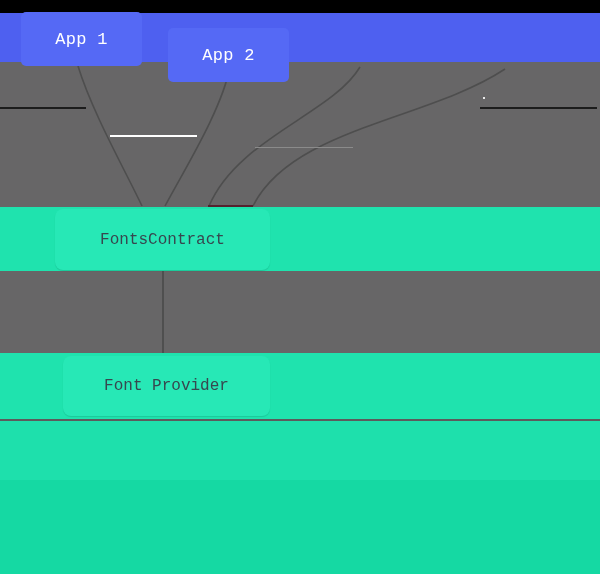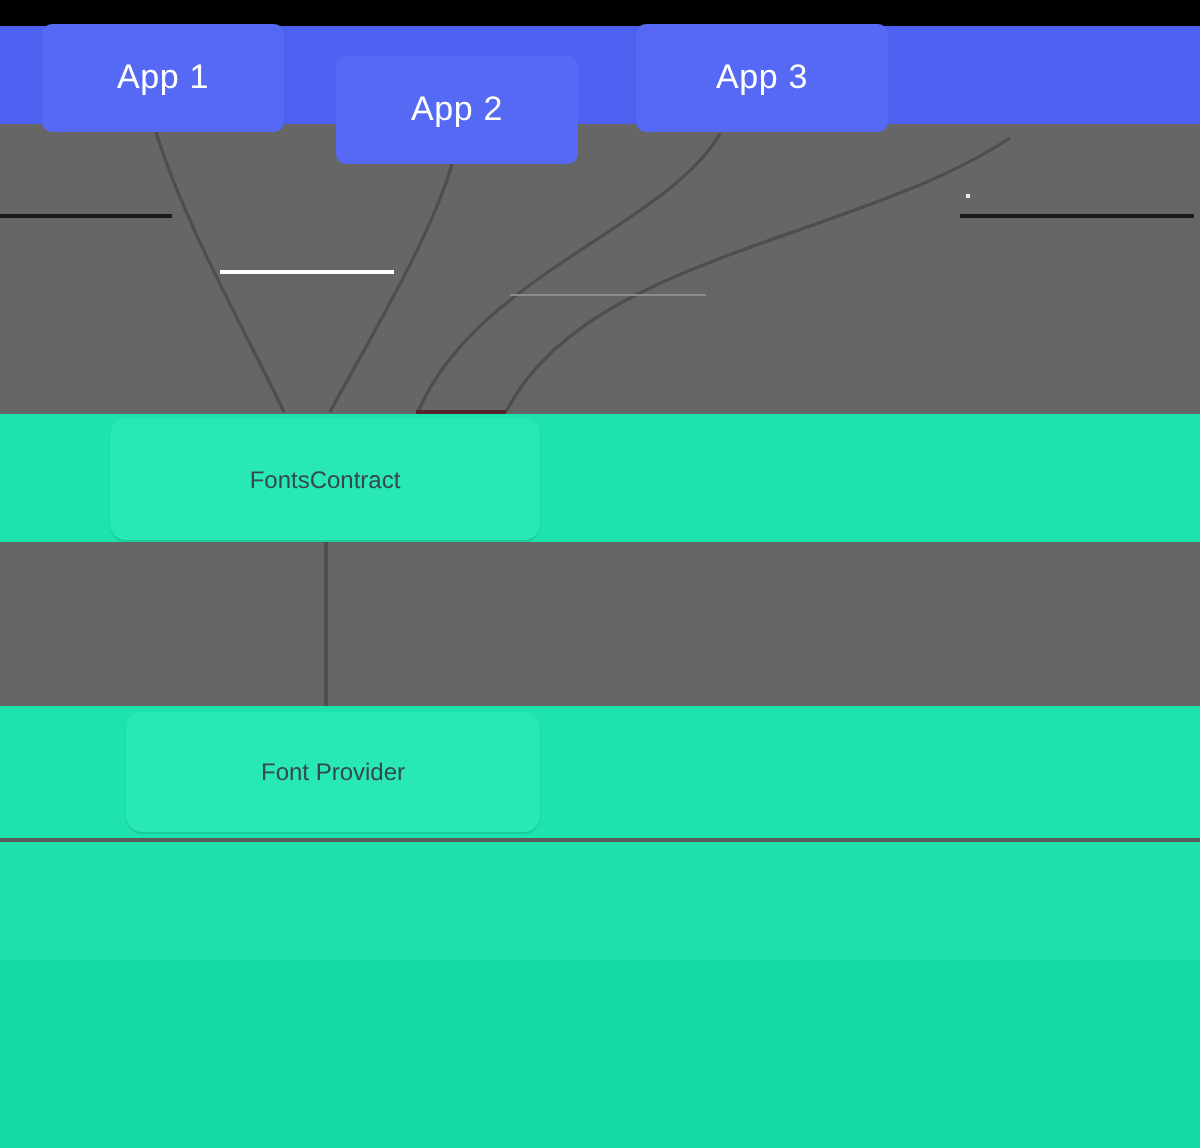--- a/index.html
+++ b/index.html
@@ -1,20 +1,20 @@
 <!DOCTYPE html>
 <html><head>
 <meta charset="utf-8">
 <style>
   html,body{margin:0;padding:0;background:#fff;}
   #canvas{
     position:relative;
     width:600px;height:574px;
     overflow:hidden;
-    font-family:Liberation Sans, sans-serif;
+    font-family:Liberation Mono, monospace;
     background:#676667; 
   }
   
   .band{position:absolute;left:0;width:600px;}
   #top-strip        {top:0;   height:13px; background:#000000;}
   #app-bar          {top:13px;height:49px; background:#4E60F0;}
   #contract-band    {top:207px;height:64px; background:#1FE3AE;}
   #provider-band    {top:353px;height:66px; background:#1FE3AE;}
   #band-divider     {top:419px;height:2px;  background:rgba(0,0,0,0.10);}
   #cache-band       {top:421px;height:59px; background:#1EE0AC;}
@@ -30,21 +30,21 @@
   #app-1{left:21px; width:121px;}
   #app-2{left:168px;width:121px;margin-top:16px;}
   #app-3{left:318px;width:126px;}
   #app-n{left:469px;width:128px;}
 
   
   .layer-box{
     position:absolute;
     background:#27E8B6;border-radius:8px;
     display:flex;align-items:center;justify-content:center;
-    color:#37474F;font-size:12px;
+    color:#37474F;font-size:16px;
     box-shadow:0 1px 1px rgba(0,0,0,0.12);
   }
   #fonts-contract-box{left:55px;top:209px;width:215px;height:61px;}
   #font-provider-box {left:63px;top:356px;width:207px;height:60px;}
   #font-cache-box    {left:63px;top:429px;width:207px;height:49px;}
 
   
   #funnel-svg{position:absolute;left:0;top:0;width:600px;height:574px;}
   #contract-provider-connector{
     position:absolute;left:162px;top:271px;width:2px;height:82px;
@@ -88,23 +88,20 @@
   <div class="artifact" id="artifact-gray-line"></div>
   <div class="artifact" id="artifact-maroon-line"></div>
   <div class="artifact" id="artifact-white-dot"></div>
 
   <div class="app-box" id="app-1">
     <span>App 1</span>
   </div>
   <div class="app-box" id="app-2">
     <span>App 2</span>
   </div>
-  <div class="app-box" id="app-3">
-    <span>App 3</span>
-  </div>
 
   <div id="contract-provider-connector"></div>
 
   <div class="layer-box" id="fonts-contract-box">
     <span>FontsContract</span>
   </div>
   <div class="layer-box" id="font-provider-box">
     <span>Font Provider</span>
   </div>
 

